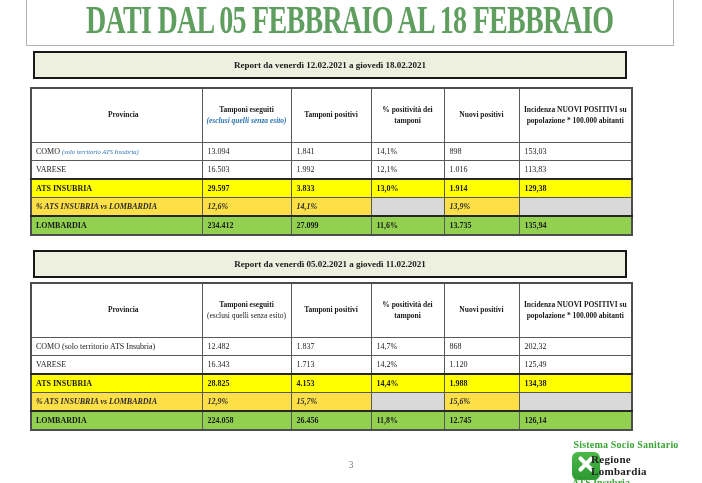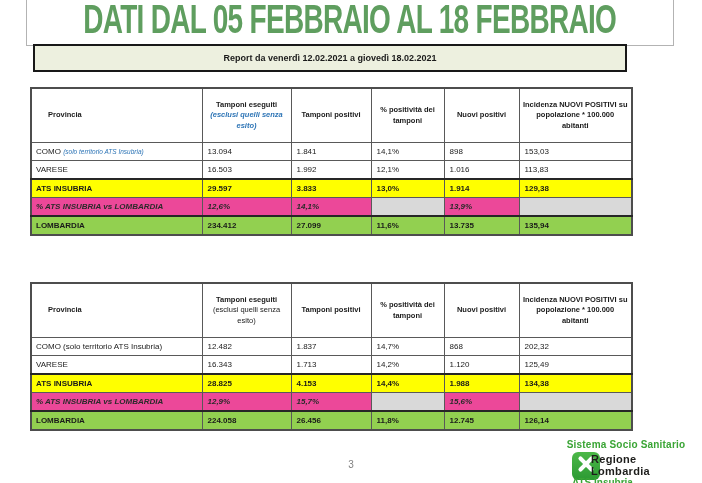--- a/index.html
+++ b/index.html
@@ -1,49 +1,49 @@
 <!DOCTYPE html>
 <html><head>
 <meta charset="utf-8">
 <style>
   html,body{margin:0;padding:0;background:#fff;}
   .slide{position:relative;width:685px;height:483px;background:#fff;overflow:hidden;
-         font-family:Liberation Sans, sans-serif;color:#1a1a1a;}
+         font-family:Liberation Serif, serif;color:#1a1a1a;}
 
   
   .title-box{position:absolute;left:26px;top:-8px;width:646px;height:52px;
              border:1px solid #b3b3b3;background:#fff;
              display:flex;align-items:center;justify-content:center;overflow:visible;}
   .title-text{color:#5f9e5f;font-weight:bold;font-size:40px;white-space:nowrap;
               transform:scaleX(0.70);letter-spacing:-1px;}
 
   
   .report-bar{position:absolute;left:33px;width:590px;height:24px;background:#edf0df;
               border:2px solid #181818;display:flex;align-items:center;justify-content:center;
               font-size:9px;font-weight:bold;}
-  #bar1{top:44px;} #bar2{top:250px;}
+  #bar1{top:51px;} #bar2{top:250px;}
 
   
   table.grid{position:absolute;left:30px;width:601px;border-collapse:collapse;
              table-layout:fixed;font-size:8px;background:#fff;}
   #t1{top:87px;} #t2{top:282px;}
   table.grid th,table.grid td{border:1px solid #595959;overflow:hidden;}
   table.grid{border:2px solid #4d4d4d;}
   thead th{height:51px;padding:1px 3px;font-size:7.5px;font-weight:bold;
            text-align:center;vertical-align:middle;border-bottom:2px solid #4d4d4d;
            border-top:2px solid #7f7f7f;background:#fff;line-height:1.35;}
-  thead th.provincia{text-align:left;padding-left:16px;}
+  thead th.provincia{text-align:center;padding-left:16px;}
   .hdr-note-blue{display:block;color:#2e75b6;font-style:italic;font-weight:bold;}
   .hdr-note-black{display:block;color:#1a1a1a;font-weight:normal;}
   tbody td{height:15px;padding:1px 5px;vertical-align:middle;background:#fff;}
   td.lbl{text-align:left;padding-left:4px;white-space:nowrap;}
   td.val{text-align:left;white-space:nowrap;}
   .note-blue{color:#2e75b6;font-style:italic;font-size:6.5px;}
   tr.r-yellow td{background:#ffff00;font-weight:bold;border-top:2px solid #262626;}
-  tr.r-lyellow td{background:#ec4899;font-style:italic;font-weight:bold;color:#2b2b2b;}
+  tr.r-lyellow td{background:#fde047;font-style:italic;font-weight:bold;color:#2b2b2b;}
   tr.r-lyellow td.gray{background:#d9d9d9;}
   tr.r-green td{background:#92d050;font-weight:bold;border-top:2px solid #262626;}
 
   
   .page-num{position:absolute;left:0;top:459px;width:702px;text-align:center;
             color:#808080;font-size:10px;}
   .sss-text{position:absolute;left:563px;top:439px;width:126px;text-align:center;
             color:#3aa535;font-size:10px;font-weight:bold;letter-spacing:.2px;}
   .logo-sq{position:absolute;left:572px;top:452px;width:28px;height:28px;border-radius:6px;
            background:linear-gradient(#4cb848,#2c9a33);display:flex;align-items:center;justify-content:center;}
@@ -125,20 +125,21 @@
         <td class="lbl">LOMBARDIA</td>
         <td class="val">234.412</td>
         <td class="val">27.099</td>
         <td class="val">11,6%</td>
         <td class="val">13.735</td>
         <td class="val">135,94</td>
       </tr>
     </tbody>
   </table>
 
+  <div class="report-bar" id="bar2">Report da venerdì 05.02.2021 a giovedì 11.02.2021</div>
 
   <table class="grid" id="t2">
     <colgroup>
       <col style="width:171px">
         <col style="width:89px">
         <col style="width:80px">
       <col style="width:73px">
         <col style="width:75px">
         <col style="width:113px">
     </colgroup>

